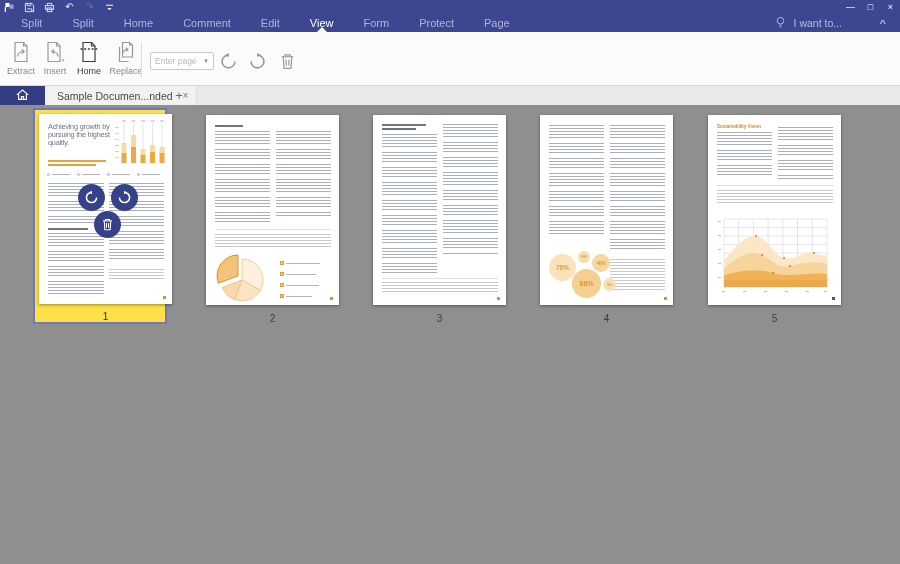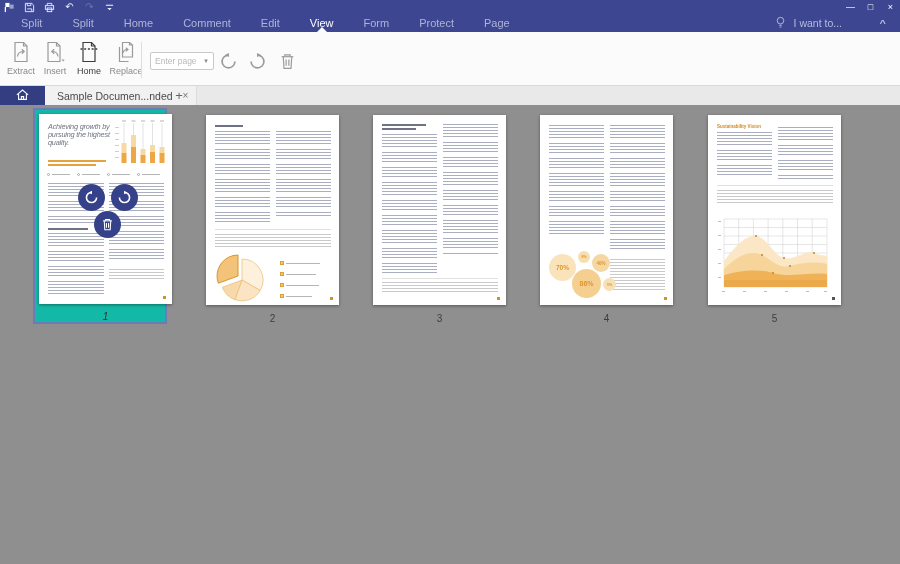--- a/index.html
+++ b/index.html
@@ -43,21 +43,21 @@
   .home-btn { position:absolute; left:0; top:0; width:45px; height:19px; background:#333e82; display:flex; align-items:center; justify-content:center; cursor:default; }
   .doc-tab { position:absolute; left:45px; top:0; height:19px; background:#f1f1f1; border-right:1px solid #dcdcdc; display:flex; align-items:center; padding:0 8px 0 12px; gap:10px;justify-content:flex-end; }
   .doc-tab .tab-lbl { font-size:10.5px; color:#4a4a4a; }
   .doc-tab .tab-close { font-size:10px; color:#777; cursor:default; }
   .newtab-btn { position:absolute; left:170px; top:0; height:19px; width:18px; display:flex; align-items:center; justify-content:center; font-size:13px; color:#666; cursor:default; }
 
   
   .canvas { position:absolute; left:0; top:105px; width:900px; height:459px; background:#8f8f8f; }
   .page { position:absolute; width:133px; height:190px; background:#ffffff; box-shadow:0 1px 3px rgba(0,0,0,.4); overflow:hidden; }
   .pnum { position:absolute; width:133px; text-align:center; font-size:10px; color:#3c3c3c; }
-  .sel-wrap { position:absolute; left:33px; top:3px; width:134px; height:216px; background:#14b8a6; border:2px solid #6f79b9;font-style:italic; }
+  .sel-wrap { position:absolute; left:33px; top:3px; width:134px; height:216px; background:#fde047; border:2px solid #6f79b9; }
   .sel-wrap .page { left:4px; top:4px; }
   .sel-wrap .pnum { left:4px; top:201px; color:#2e2e2e; }
   .ov-btn { position:absolute; width:27px; height:27px; border-radius:50%; background:#354289; display:flex; align-items:center; justify-content:center; cursor:default; }
 
   
   .txt { background-image:repeating-linear-gradient(to bottom,#a9aec0 0 1px,transparent 1px 3px); }
   .txt.para { background-image:repeating-linear-gradient(to bottom,transparent 0 13px,#ffffff 13px 16px),repeating-linear-gradient(to bottom,#a9aec0 0 1px,transparent 1px 3px); }
   .txt.lite { background-image:repeating-linear-gradient(to bottom,#c9c9c9 0 1px,transparent 1px 3px); }
   .hbar { position:absolute; height:2px; background:#6d7284; }
   .obar { position:absolute; height:1.5px; background:#e8a23c; }

